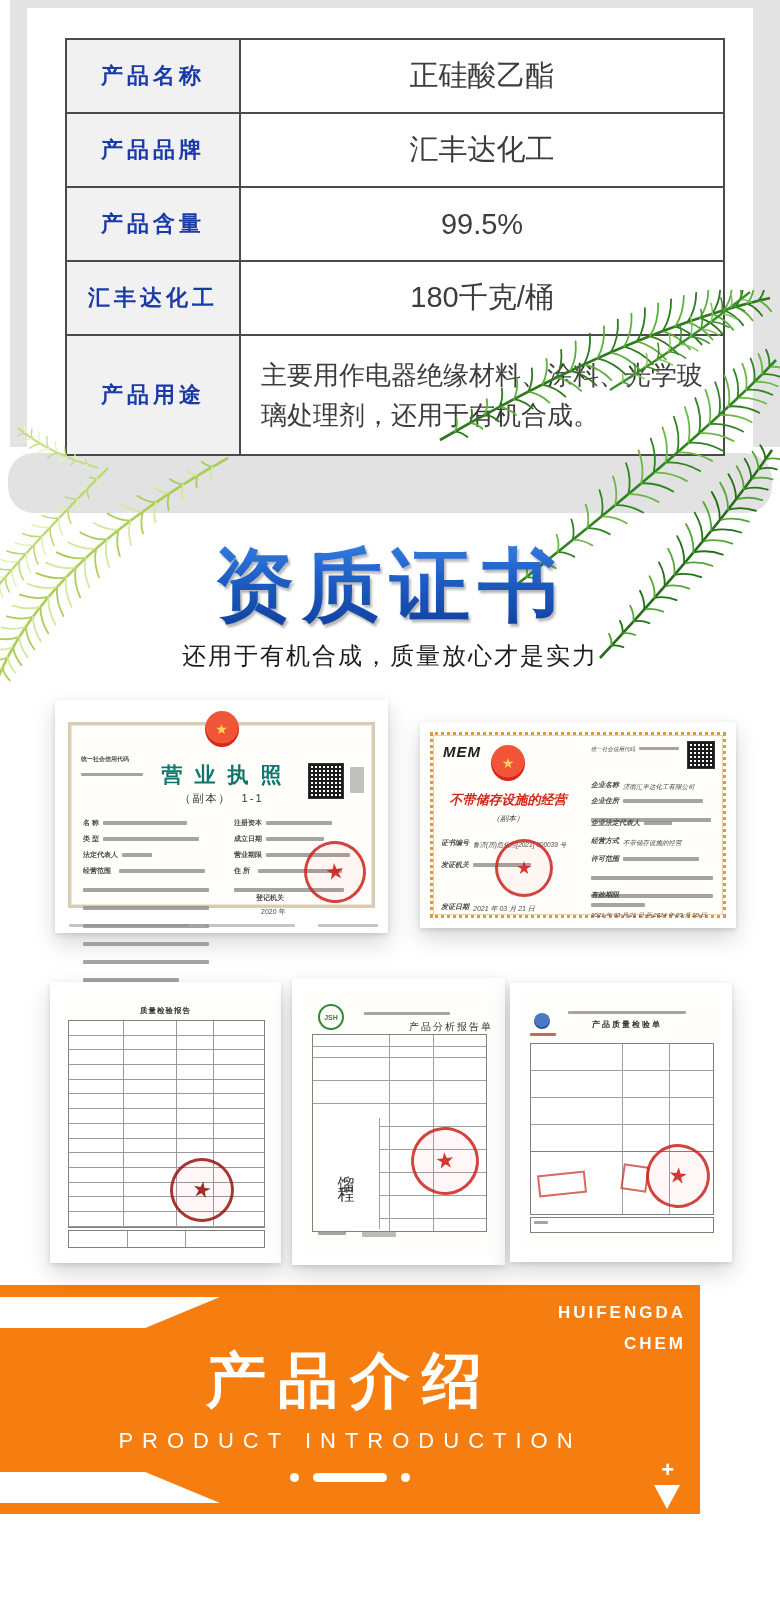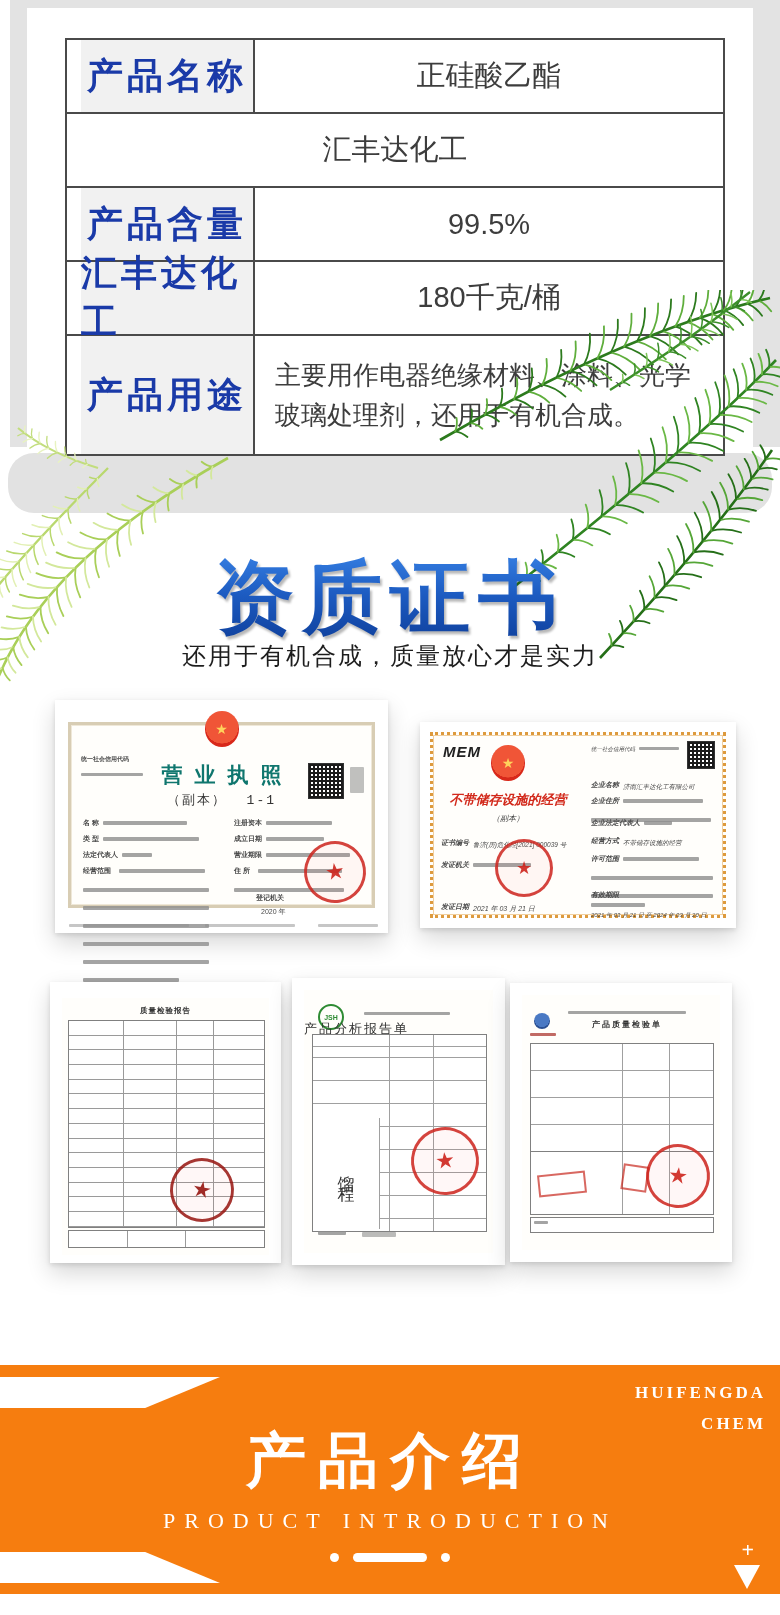--- a/index.html
+++ b/index.html
@@ -11,52 +11,52 @@
   .frame-bar{position:absolute;background:#e3e3e3;z-index:1;}
   #bar-top{left:25px;top:0;width:755px;height:8px;}
   #bar-left{left:10px;top:0;width:17px;height:447px;}
   #bar-right{left:753px;top:0;width:27px;height:447px;}
   
   .ptable{position:absolute;left:65px;top:38px;width:660px;border:2px solid #4a4a4a;background:#fff;z-index:2;box-sizing:border-box;}
   .prow{display:flex;height:72px;border-top:2px solid #4a4a4a;}
   .prow:first-child{border-top:none;}
   .prow.tall{height:118px;}
   .plabel{width:172px;background:#f1f1f1;border-right:2px solid #4a4a4a;display:flex;align-items:center;justify-content:center;
-          color:#1a3aa8;font-size:36px;font-weight:bold;letter-spacing:4px;margin-left:14px;}
+          color:#1a3aa8;font-size:22px;font-weight:bold;letter-spacing:4px;}
   .pvalue{flex:1;display:flex;align-items:center;justify-content:center;color:#3d3d3d;font-size:29px;}
   .pvalue.left{justify-content:flex-start;text-align:left;font-size:26px;line-height:40px;padding:0 20px;}
   
   .gray-band{position:absolute;left:8px;top:453px;width:764px;height:60px;background:#e2e2e2;border-radius:26px;z-index:1;}
   .leafsvg{position:absolute;z-index:3;pointer-events:none;}
   
   .sec-title{position:absolute;left:0;top:533px;width:100%;text-align:center;z-index:4;
     font-size:80px;font-weight:900;letter-spacing:8px;
     background:linear-gradient(180deg,#3a85e8 0%,#1d5cc2 45%,#0c3a95 100%);
     -webkit-background-clip:text;background-clip:text;color:transparent;
-    filter:drop-shadow(2px 3px 1px rgba(0,0,0,.28));margin-top:12px;}
+    filter:drop-shadow(2px 3px 1px rgba(0,0,0,.28));}
   .sec-sub{position:absolute;left:0;top:640px;width:100%;text-align:center;color:#1d1d1d;font-size:24px;letter-spacing:2px;z-index:4;}
   
   .cert{position:absolute;background:#fff;box-shadow:0 10px 22px rgba(0,0,0,.16),0 2px 5px rgba(0,0,0,.12);z-index:4;box-sizing:border-box;}
   .paper{position:absolute;background:#fffefb;box-sizing:border-box;}
   .bar{background:#8d8d8d;height:4px;border-radius:1px;opacity:.8;display:inline-block;vertical-align:middle;}
   .tinytxt{color:#4a4a4a;font-size:7px;line-height:9px;white-space:nowrap;}
   .seal{position:absolute;border:3px solid rgba(205,35,28,.85);border-radius:50%;display:flex;align-items:center;justify-content:center;
         color:rgba(205,35,28,.9);background:rgba(255,60,40,.04);}
   .seal .star{font-size:22px;}
   .qr{background-image:repeating-linear-gradient(0deg,#1b1b1b 0 2px,transparent 2px 4px),repeating-linear-gradient(90deg,#1b1b1b 0 2px,#fff 2px 4px);border:1px solid #333;}
   .emblem{border-radius:50%;background:radial-gradient(circle at 50% 45%,#f05537 0 62%,#d8281a 63% 100%);display:flex;align-items:center;justify-content:center;color:#ffd35c;}
   
   #certA{left:55px;top:700px;width:333px;height:233px;}
   #certA .paper{left:13px;top:22px;width:307px;height:186px;border:3px solid #d8cdb4;box-shadow:0 0 0 1px #efe8d8 inset;}
   .lic-title{position:absolute;left:0;width:100%;text-align:center;color:#0f766e;font-weight:bold;}
   .field{position:absolute;}
   .field .lab{color:#4a4a4a;font-size:7px;font-weight:bold;margin-right:4px;vertical-align:middle;}
   .gridfake{position:absolute;border:1.5px solid #808080;background-color:#fff;}
   
-  .orange{position:absolute;left:0;top:1365px;width:780px;height:229px;background:#f67d0f;z-index:2;font-family:Liberation Serif, serif;}
+  .orange{position:absolute;left:0;top:1285px;width:700px;height:229px;background:#f67d0f;z-index:2;}
   .wedge{position:absolute;left:0;width:220px;height:31px;background:#fff;}
   #wedge1{top:12px;clip-path:polygon(0 0,100% 0,66% 100%,0 100%);}
   #wedge2{top:187px;clip-path:polygon(0 0,66% 0,100% 100%,0 100%);}
   .brand{position:absolute;right:14px;top:12px;text-align:right;color:#fff;font-size:17px;letter-spacing:3px;line-height:31px;font-weight:bold;}
   .ftitle{position:absolute;left:0;top:56px;width:100%;text-align:center;color:#fff;font-size:60px;font-weight:900;letter-spacing:12px;}
   .fsub{position:absolute;left:0;top:143px;width:100%;text-align:center;color:#fff;font-size:22px;letter-spacing:9px;}
   .divider{position:absolute;left:0;top:188px;width:100%;display:flex;align-items:center;justify-content:center;gap:14px;}
   .divider .dot{width:9px;height:9px;border-radius:50%;background:#fff;}
   .divider .line{width:74px;height:9px;border-radius:5px;background:#fff;}
   .plus{position:absolute;right:26px;top:172px;color:#fff;font-size:22px;font-weight:bold;}
@@ -68,20 +68,21 @@
 <div class="frame-bar" id="bar-top"></div>
 <div class="frame-bar" id="bar-left"></div>
 <div class="frame-bar" id="bar-right"></div>
 
 <div class="ptable">
   <div class="prow">
     <div class="plabel">产品名称</div>
     <div class="pvalue">正硅酸乙酯</div>
   </div>
   <div class="prow">
+    <div class="plabel">产品品牌</div>
     <div class="pvalue">汇丰达化工</div>
   </div>
   <div class="prow">
     <div class="plabel">产品含量</div>
     <div class="pvalue">99.5%</div>
   </div>
   <div class="prow">
     <div class="plabel">汇丰达化工</div>
     <div class="pvalue">180千克/桶</div>
   </div>
@@ -349,21 +350,21 @@
 <div class="sec-sub">还用于有机合成，质量放心才是实力</div>
 
 <div class="cert" id="certA">
   <div class="paper">
     <div class="emblem" style="position:absolute;left:50%;top:-14px;margin-left:-17px;width:34px;height:36px;font-size:14px;">★</div>
     <div class="field" style="left:10px;top:22px;">
       <span class="tinytxt" style="font-size:6px;font-weight:bold;">统一社会信用代码</span><br>
       <span class="bar" style="width:62px;height:3px;"></span>
     </div>
     <div class="lic-title" style="top:36px;font-size:21px;letter-spacing:12px;text-indent:12px;">营业执照</div>
-    <div class="lic-title" style="top:66px;font-size:13px;color:#333;font-weight:normal;letter-spacing:2px;font-family:Liberation Mono, monospace;">
+    <div class="lic-title" style="top:66px;font-size:11px;color:#333;font-weight:normal;letter-spacing:2px;">
       <span>（副本）</span>&nbsp;&nbsp;<span>1-1</span>
     </div>
     <div class="qr" style="position:absolute;right:28px;top:38px;width:34px;height:34px;"></div>
     <span class="bar" style="position:absolute;right:8px;top:42px;width:14px;height:26px;opacity:.55;"></span>
 
     <div class="field" style="left:12px;top:88px;"><span class="lab">名    称</span><span class="bar" style="width:84px;"></span></div>
     <div class="field" style="left:12px;top:104px;"><span class="lab">类    型</span><span class="bar" style="width:96px;"></span></div>
     <div class="field" style="left:12px;top:120px;"><span class="lab">法定代表人</span><span class="bar" style="width:30px;"></span></div>
     <div class="field" style="left:12px;top:136px;width:130px;"><span class="lab">经营范围</span>
       <span class="bar" style="width:86px;"></span>
@@ -428,21 +429,21 @@
     <div class="seal" style="left:108px;top:160px;width:58px;height:58px;transform:rotate(10deg);border-color:rgba(150,20,15,.85);color:rgba(150,20,15,.9);">
         <span class="star">★</span>
       </div>
   </div>
 </div>
 
 <div class="cert" style="left:292px;top:978px;width:213px;height:287px;">
   <div class="paper" style="left:12px;top:12px;width:189px;height:263px;">
     <div style="position:absolute;left:14px;top:14px;width:22px;height:22px;border-radius:50%;border:2px solid #2e8b33;color:#2e8b33;font-size:7px;font-weight:bold;display:flex;align-items:center;justify-content:center;">JSH</div>
     <span class="bar" style="position:absolute;left:60px;top:22px;width:86px;height:3px;"></span>
-    <div style="position:absolute;left:0;top:30px;width:100%;text-align:left;font-size:13px;color:#333;letter-spacing:2px;">产品分析报告单</div>
+    <div style="position:absolute;left:0;top:30px;width:100%;text-align:right;font-size:10px;color:#333;letter-spacing:2px;">产品分析报告单</div>
     <div class="gridfake" style="left:8px;top:44px;width:173px;height:196px;border-width:1px;
       background-image:
         repeating-linear-gradient(180deg,transparent 0 10.8px,#a0a0a0 10.8px 11.5px),
         linear-gradient(#a0a0a0,#a0a0a0),linear-gradient(#a0a0a0,#a0a0a0);
       background-size:100% 100%,1px 100%,1px 100%;
       background-position:0 0,44% 0,70% 0;background-repeat:no-repeat;"></div>
     <div style="position:absolute;left:9px;top:128px;width:66px;height:111px;background:#fff;border-right:1px solid #a0a0a0;display:flex;align-items:center;justify-content:center;">
       <span style="writing-mode:vertical-rl;font-family:'Liberation Serif','DejaVu Serif',serif;font-size:17px;letter-spacing:12px;color:#333;">馏程</span>
     </div>
     <div class="seal" style="right:14px;bottom:58px;width:62px;height:62px;transform:rotate(-6deg);">

